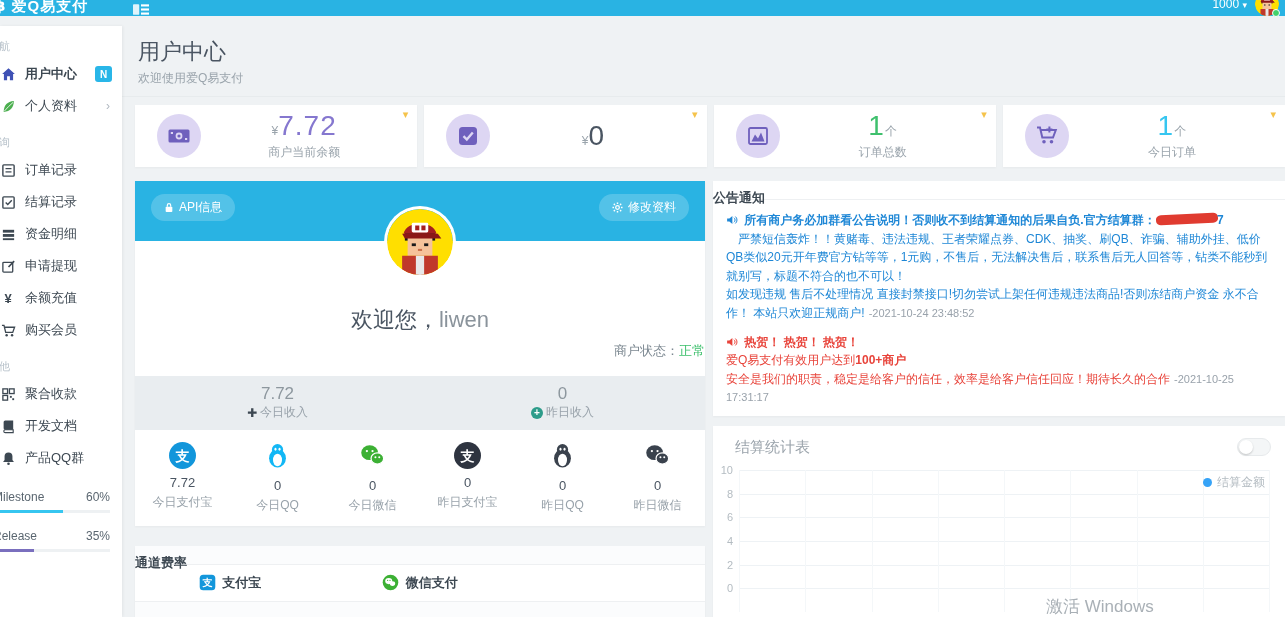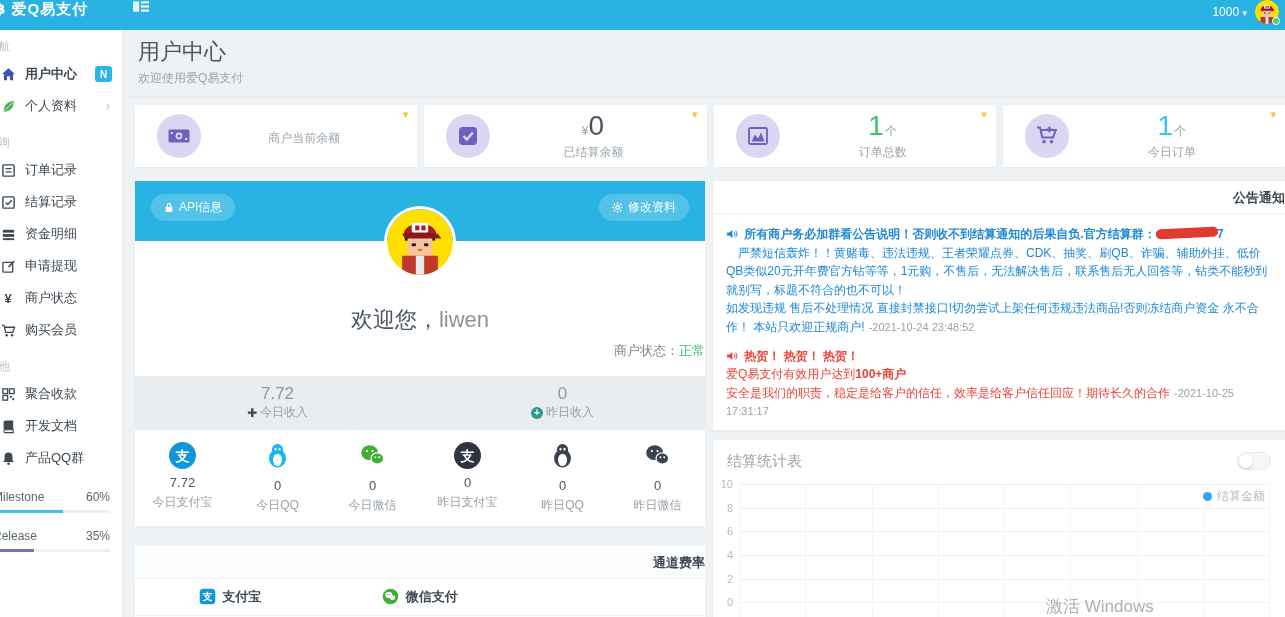--- a/index.html
+++ b/index.html
@@ -3,21 +3,21 @@
 <meta charset="utf-8">
 <style>
   * { box-sizing: border-box; margin: 0; padding: 0; }
   html,body { width:1285px; height:617px; overflow:hidden; }
   body {
     position:relative; background:#eff2f4;
     font-family:"Liberation Sans","DejaVu Sans",sans-serif;
     font-size:13px; color:#3d4852;
   }
   
-  .topbar { position:absolute; top:0; left:0; width:100%; height:30px; background:#29b3e3; z-index:20; display:flex; align-items:flex-start; }
+  .topbar { position:absolute; top:0; left:0; width:100%; height:16px; background:#29b3e3; z-index:20; display:flex; align-items:flex-end; }
   .tb-logo { width:122px; color:#fff; font-weight:bold; font-size:15px; white-space:nowrap; margin-left:-5px; letter-spacing:1px; }
   .tb-toggle { margin-left:16px; cursor:pointer; display:flex; align-items:center; }
   .tb-right { margin-left:auto; display:flex; align-items:center; gap:8px; padding-right:6px; }
   .tb-user { color:#fff; font-size:12px; cursor:pointer; }
   .tb-user .caret { font-size:9px; }
   .tb-avatar { position:relative; width:24px; height:24px; border-radius:50%; overflow:visible; cursor:pointer; }
   .tb-avatar svg { border-radius:50%; display:block; }
   .online-dot { position:absolute; right:-1px; bottom:-1px; width:8px; height:8px; border-radius:50%; background:#43d16a; border:1px solid #fff; }
   
   .sidebar { position:absolute; top:26px; left:0; width:122px; bottom:0; background:#fff; box-shadow:1px 0 3px rgba(0,0,0,.06); z-index:10; overflow:hidden; }
@@ -73,39 +73,39 @@
   .plus-ic { font-weight:bold; color:#3d4852; font-size:12px; }
   .cplus-ic { width:12px; height:12px; border-radius:50%; background:#2d9c8a; color:#fff; font-size:10px; line-height:12px; text-align:center; font-weight:bold; display:inline-block; }
   .pay-row { display:grid; grid-template-columns:repeat(6,1fr); padding:12px 0 12px; }
   .pay-cell { text-align:center; }
   .pay-ic { width:27px; height:27px; border-radius:50%; display:inline-flex; align-items:center; justify-content:center; }
   .pay-ic .zhi { color:#fff; font-size:14px; font-weight:bold; line-height:1; }
   .pay-val { font-size:13px; color:#4a5562; margin-top:6px; }
   .pay-lab { font-size:12px; color:#98a2aa; margin-top:4px; }
   
   .fee-card { margin-top:20px; }
-  .card-title-bar { height:33px; line-height:33px; text-align:right; font-size:13px; font-weight:bold; color:#3d4852; border-bottom:1px solid #eef0f2; background:#fbfcfd; }
+  .card-title-bar { height:19px; line-height:33px; text-align:left; font-size:13px; font-weight:bold; color:#3d4852; border-bottom:1px solid #eef0f2; background:#fbfcfd; }
   .fee-channels { display:grid; grid-template-columns:repeat(3,1fr); height:37px; align-items:center; border-bottom:1px solid #eef0f2; background:#fff; }
   .fee-ch { text-align:center; font-weight:bold; font-size:13px; color:#3d4852; }
   .fee-ch svg { vertical-align:-4px; margin-right:3px; }
   .fee-rates { display:grid; grid-template-columns:repeat(3,1fr); height:30px; align-items:center; background:#fbfcfd; }
   
   .ann-body { padding:7px 13px 9px; }
   .ann { font-size:12px; line-height:1.55; margin-top:4px; }
   .ann-blue { color:#1e87d6; }
   .ann-red { color:#e8433a; }
   .ann-headline { font-weight:bold; }
   .spk svg { vertical-align:-2px; margin-right:3px; }
   .redact { display:inline-block; position:relative; width:66px; height:11px; vertical-align:-1px; }
   .redact::before { content:""; position:absolute; left:0; top:0; width:62px; height:10px; background:#e03b30; border-radius:5px/4px; transform:rotate(-3deg); }
   .redact-tail { position:absolute; right:-2px; top:-3px; font-style:normal; font-weight:bold; }
   .ann-time { color:#99a2ab; font-size:11px; margin-left:4px; }
   
   .chart-card { margin-top:10px; height:220px; position:relative; }
-  .chart-title { position:absolute; left:14px; top:12px; font-size:15px; color:#9aa3ab; }
+  .chart-title { position:absolute; left:22px; top:12px; font-size:15px; color:#9aa3ab; }
   .toggle { position:absolute; right:14px; top:12px; width:34px; height:18px; border-radius:9px; background:#f4f6f7; border:1px solid #e7eaec; cursor:pointer; }
   .knob { position:absolute; left:1px; top:1px; width:14px; height:14px; border-radius:50%; background:#fff; box-shadow:0 1px 2px rgba(0,0,0,.2); }
   .chart-plot { position:absolute; left:26px; right:16px; top:44px; height:142px; }
   .grid-h { position:absolute; left:0; right:0; height:1px; background:#eef2f5; }
   .grid-v { position:absolute; top:0; bottom:0; width:1px; background:#f4f7f9; }
   .ytick { position:absolute; right:calc(100% + 6px); transform:translateY(-50%); font-size:11px; color:#b4bcc2; }
   .legend { position:absolute; right:20px; top:48px; display:flex; align-items:center; gap:5px; font-size:12px; color:#b4bcc2; cursor:pointer; }
   .legend .dot { width:9px; height:9px; border-radius:50%; background:#36a3f7; }
   .watermark { position:absolute; left:1046px; top:595px; font-size:17px; color:#a9b0b6; z-index:30; }
 </style>
@@ -214,21 +214,21 @@
           <path d="M8 8.5 L14 2.2" stroke="currentColor" stroke-width="1.8"></path>
         </svg>
       </span>
     <span class="si-label">申请提现</span>
   </div>
 
   <div class="side-item">
     <span class="si-icon">
         <span class="yen-glyph">¥</span>
       </span>
-    <span class="si-label">商户状态</span>
+    <span class="si-label">余额充值</span>
   </div>
 
   <div class="side-item">
     <span class="si-icon">
         <svg width="15" height="15" viewBox="0 0 16 16">
           <path d="M1 2.5 H3.2 L5 10 H12.5 L14.5 4.5 H4" fill="none" stroke="currentColor" stroke-width="1.4"></path>
           <circle cx="6" cy="13" r="1.3" fill="currentColor"></circle>
           <circle cx="11.8" cy="13" r="1.3" fill="currentColor"></circle>
         </svg>
       </span>
@@ -306,35 +306,35 @@
         <div class="sc-icon">
           <svg width="24" height="24" viewBox="0 0 24 24">
               <rect x="1.5" y="5.5" width="21" height="13" rx="1.5" fill="currentColor"></rect>
               <circle cx="12" cy="12" r="3.4" fill="#ddd6f3"></circle>
               <circle cx="12" cy="12" r="1.6" fill="currentColor"></circle>
               <rect x="3.8" y="8" width="2.2" height="2" fill="#ddd6f3"></rect>
               <rect x="18" y="14" width="2.2" height="2" fill="#ddd6f3"></rect>
             </svg>
         </div>
         <div class="sc-center">
+          <div class="sc-value"><span class="sc-prefix">¥</span><span class="sc-num" style="color: rgb(133, 119, 207);">7.72</span></div>
           <div class="sc-label">商户当前余额</div>
         </div>
       </div>
 
       <div class="stat-card">
         <span class="sc-caret">▾</span>
         <div class="sc-icon">
           <svg width="24" height="24" viewBox="0 0 24 24">
               <rect x="3" y="3" width="18" height="18" rx="3.5" fill="currentColor"></rect>
               <path d="M7.5 12.2 L10.8 15.5 L16.8 8.5" fill="none" stroke="#ddd6f3" stroke-width="2.4"></path>
             </svg>
         </div>
         <div class="sc-center">
           <div class="sc-value"><span class="sc-prefix">¥</span><span class="sc-num" style="color: rgb(74, 85, 98);">0</span></div>
-          <div class="sc-label">已结算余额</div>
         </div>
       </div>
 
       <div class="stat-card">
         <span class="sc-caret">▾</span>
         <div class="sc-icon">
           <svg width="24" height="24" viewBox="0 0 24 24">
               <rect x="3" y="4" width="18" height="16" rx="1.5" fill="none" stroke="currentColor" stroke-width="1.8"></rect>
               <path d="M5.5 17.5 L9 10.5 L12 14.5 L15 8.5 L18.5 17.5 Z" fill="currentColor"></path>
             </svg>

